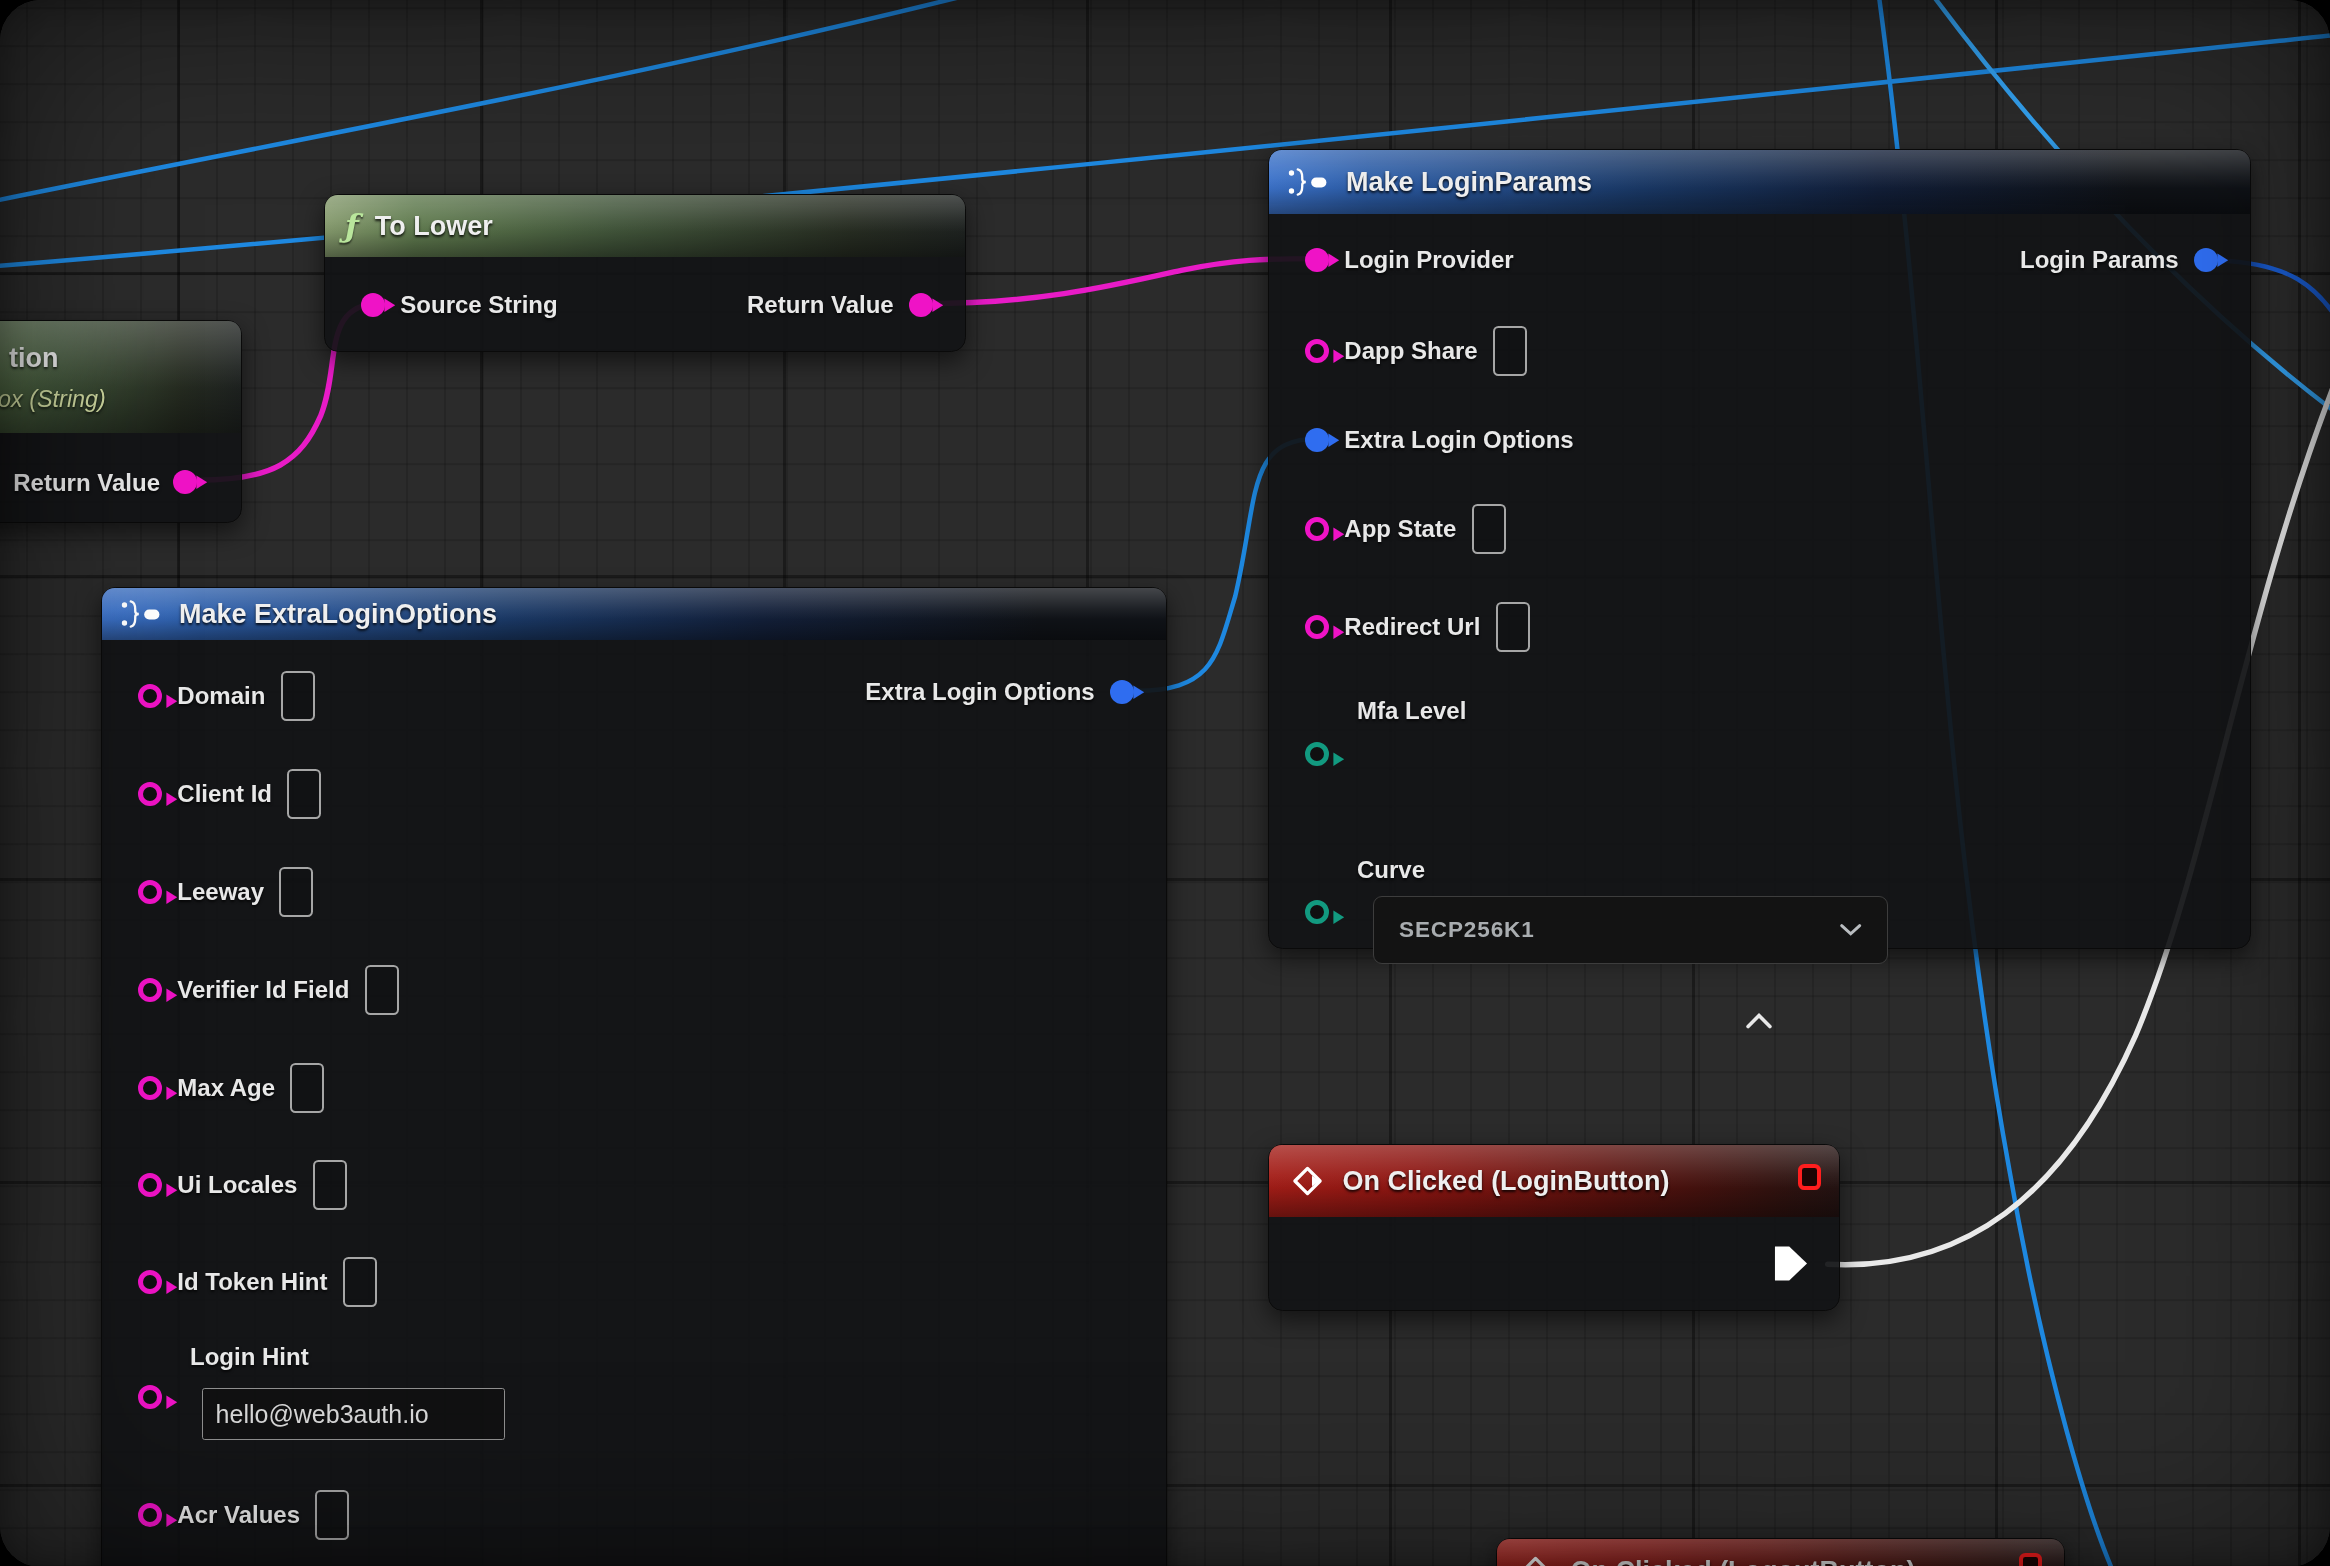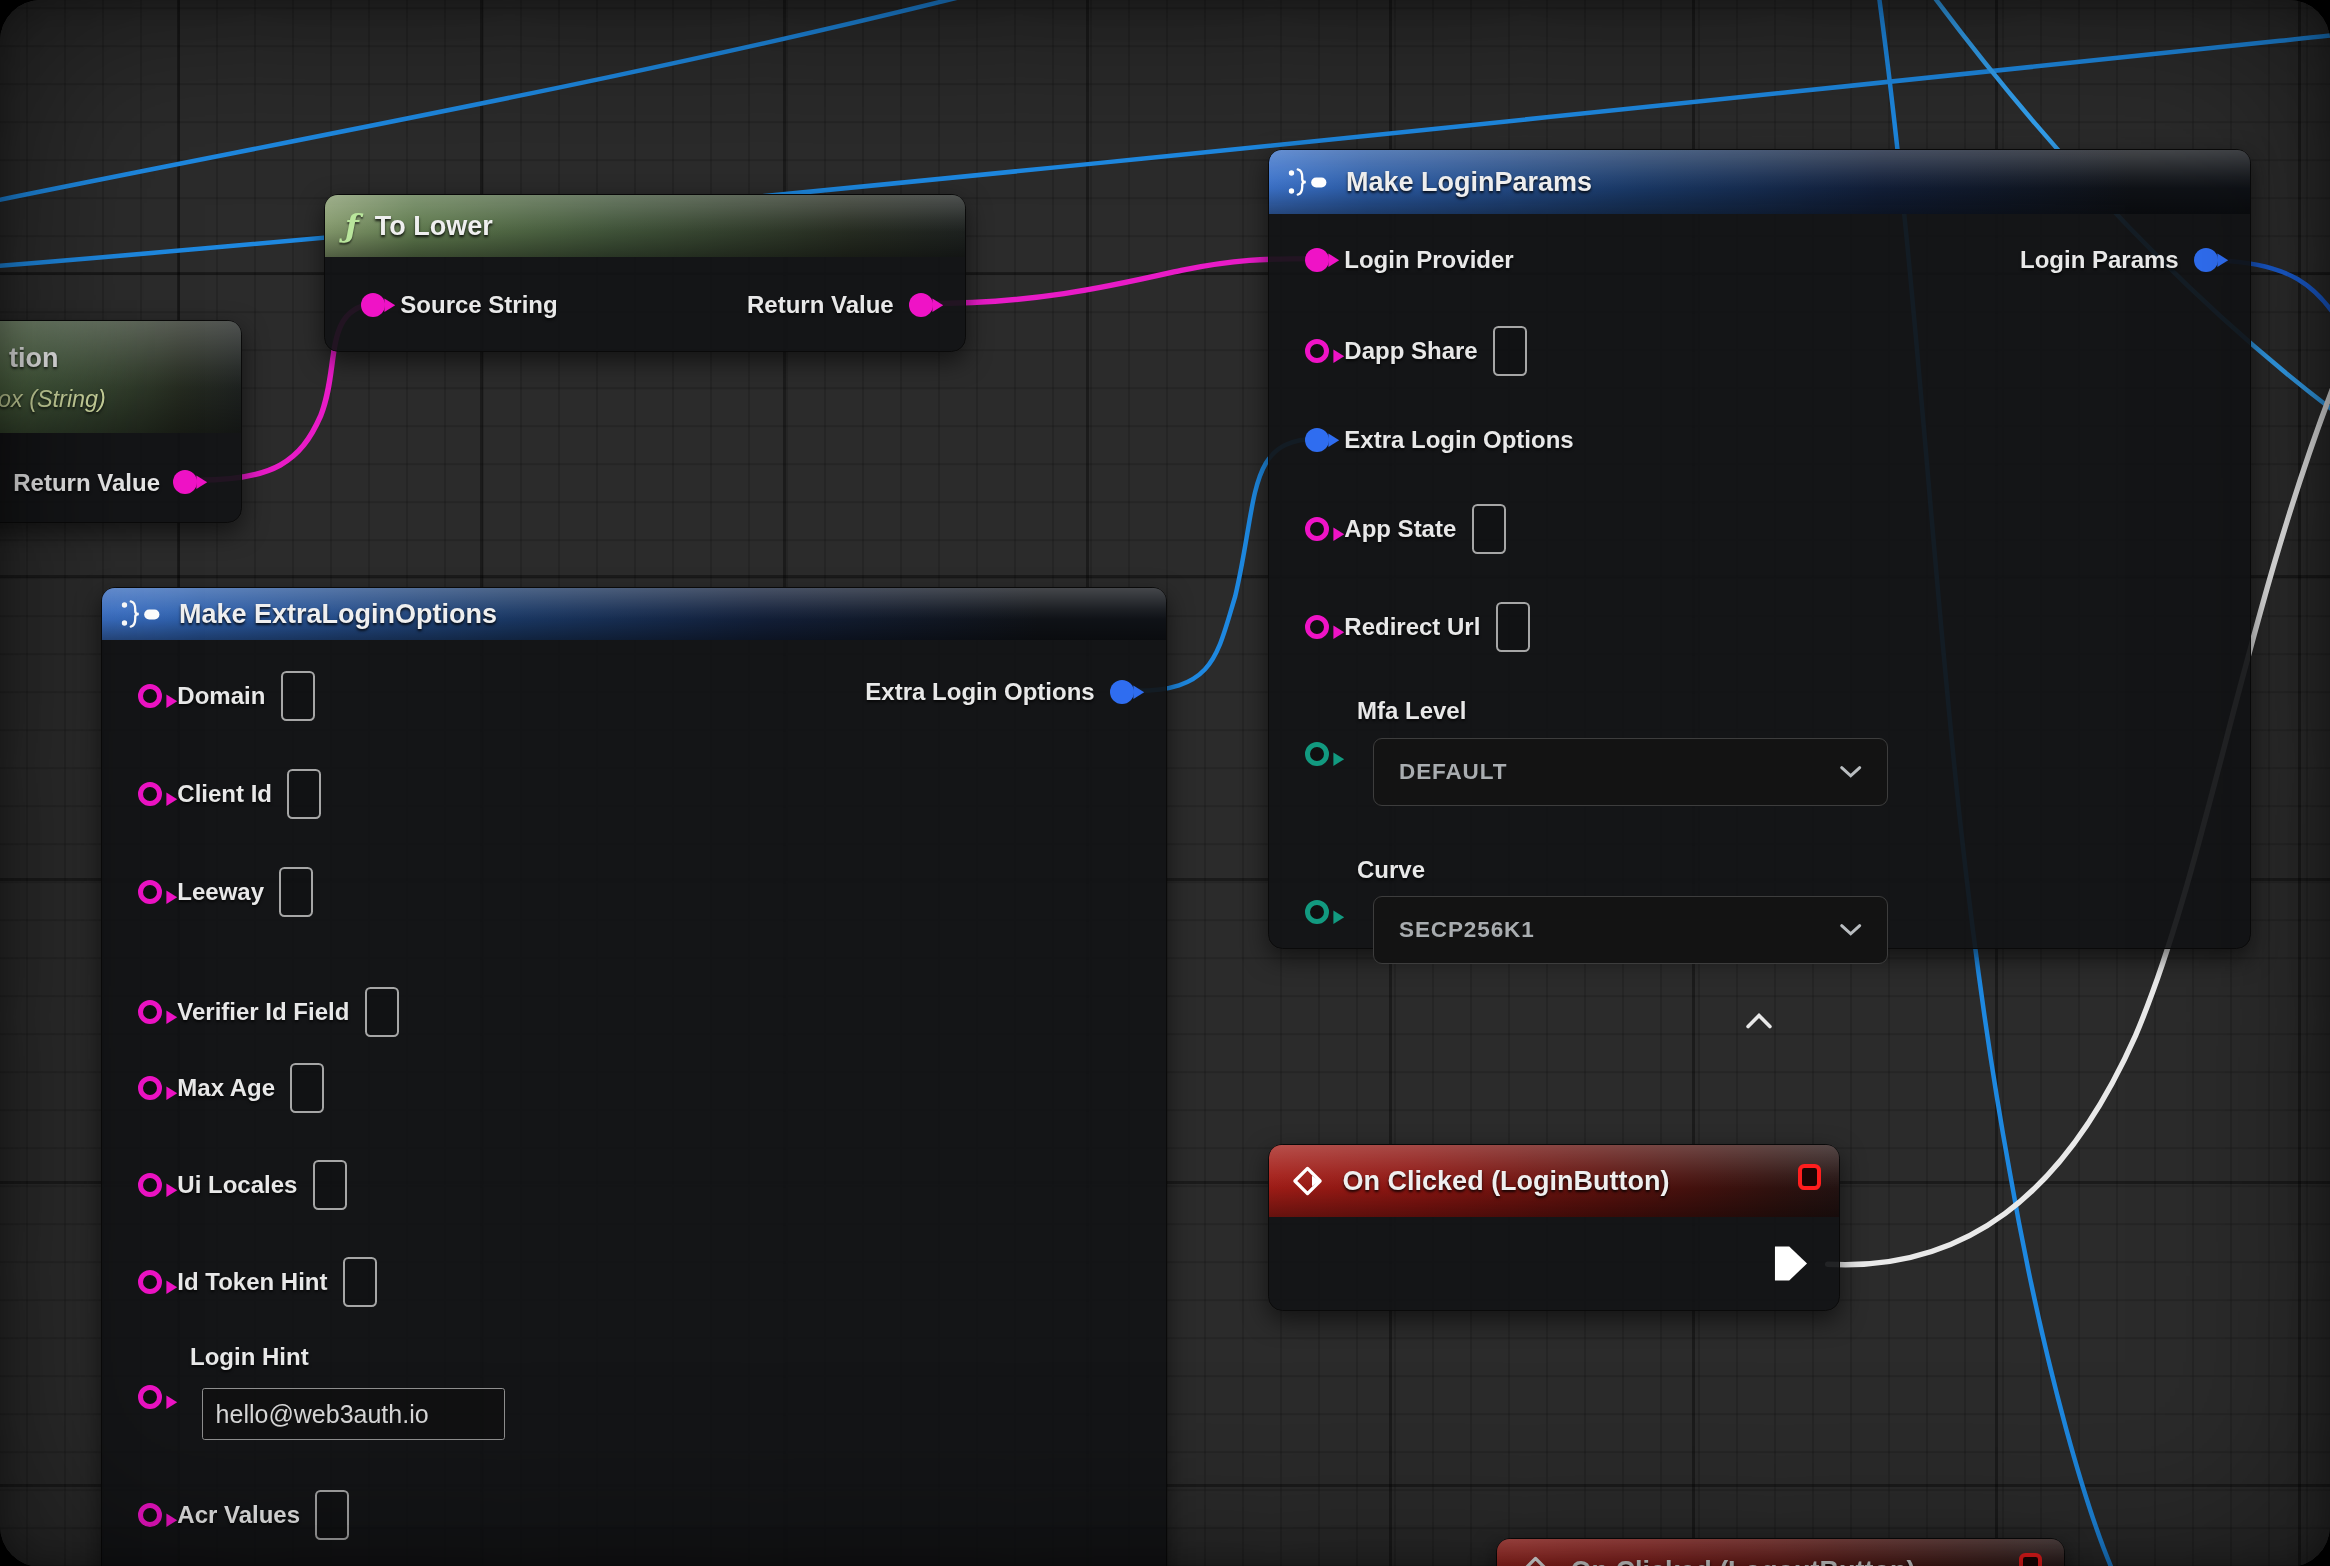--- a/index.html
+++ b/index.html
@@ -136,26 +136,20 @@
       <span class="cb"></span>
     </div>
     <div class="row in" style="top:450px;">
       <span class="pin hollow c-mag"></span>
       <span class="lbl">Redirect Url</span>
       <span class="cb"></span>
     </div>
 
     <div class="sublbl" style="left:88px;top:547px;">Mfa Level</div>
     <span class="pin hollow c-teal abs" style="left:36px;top:592px;"></span>
-    <div class="dd" style="left:104px;top:588px;width:515px;height:68px;">
-      <span class="val">DEFAULT</span>
-      <svg width="23.4" height="14.4" viewBox="0 0 26 16">
-            <path d="M3 3 L13 12 L23 3" stroke="#b9bdc0" stroke-width="3.4" fill="none" stroke-linecap="round"></path>
-          </svg>
-    </div>
 
     <div class="sublbl" style="left:88px;top:706px;">Curve</div>
     <span class="pin hollow c-teal abs" style="left:36px;top:750px;"></span>
     <div class="dd" style="left:104px;top:746px;width:515px;height:68px;">
       <span class="val">SECP256K1</span>
       <svg width="23.4" height="14.4" viewBox="0 0 26 16">
             <path d="M3 3 L13 12 L23 3" stroke="#b9bdc0" stroke-width="3.4" fill="none" stroke-linecap="round"></path>
           </svg>
     </div>
 
@@ -190,21 +184,21 @@
     <div class="row in" style="top:179px;">
       <span class="pin hollow c-mag"></span>
       <span class="lbl">Client Id</span>
       <span class="cb"></span>
     </div>
     <div class="row in" style="top:277px;">
       <span class="pin hollow c-mag"></span>
       <span class="lbl">Leeway</span>
       <span class="cb"></span>
     </div>
-    <div class="row in" style="top:397px;">
+    <div class="row in" style="top:375px;">
       <span class="pin hollow c-mag"></span>
       <span class="lbl">Verifier Id Field</span>
       <span class="cb"></span>
     </div>
     <div class="row in" style="top:473px;">
       <span class="pin hollow c-mag"></span>
       <span class="lbl">Max Age</span>
       <span class="cb"></span>
     </div>
     <div class="row in" style="top:570px;">

